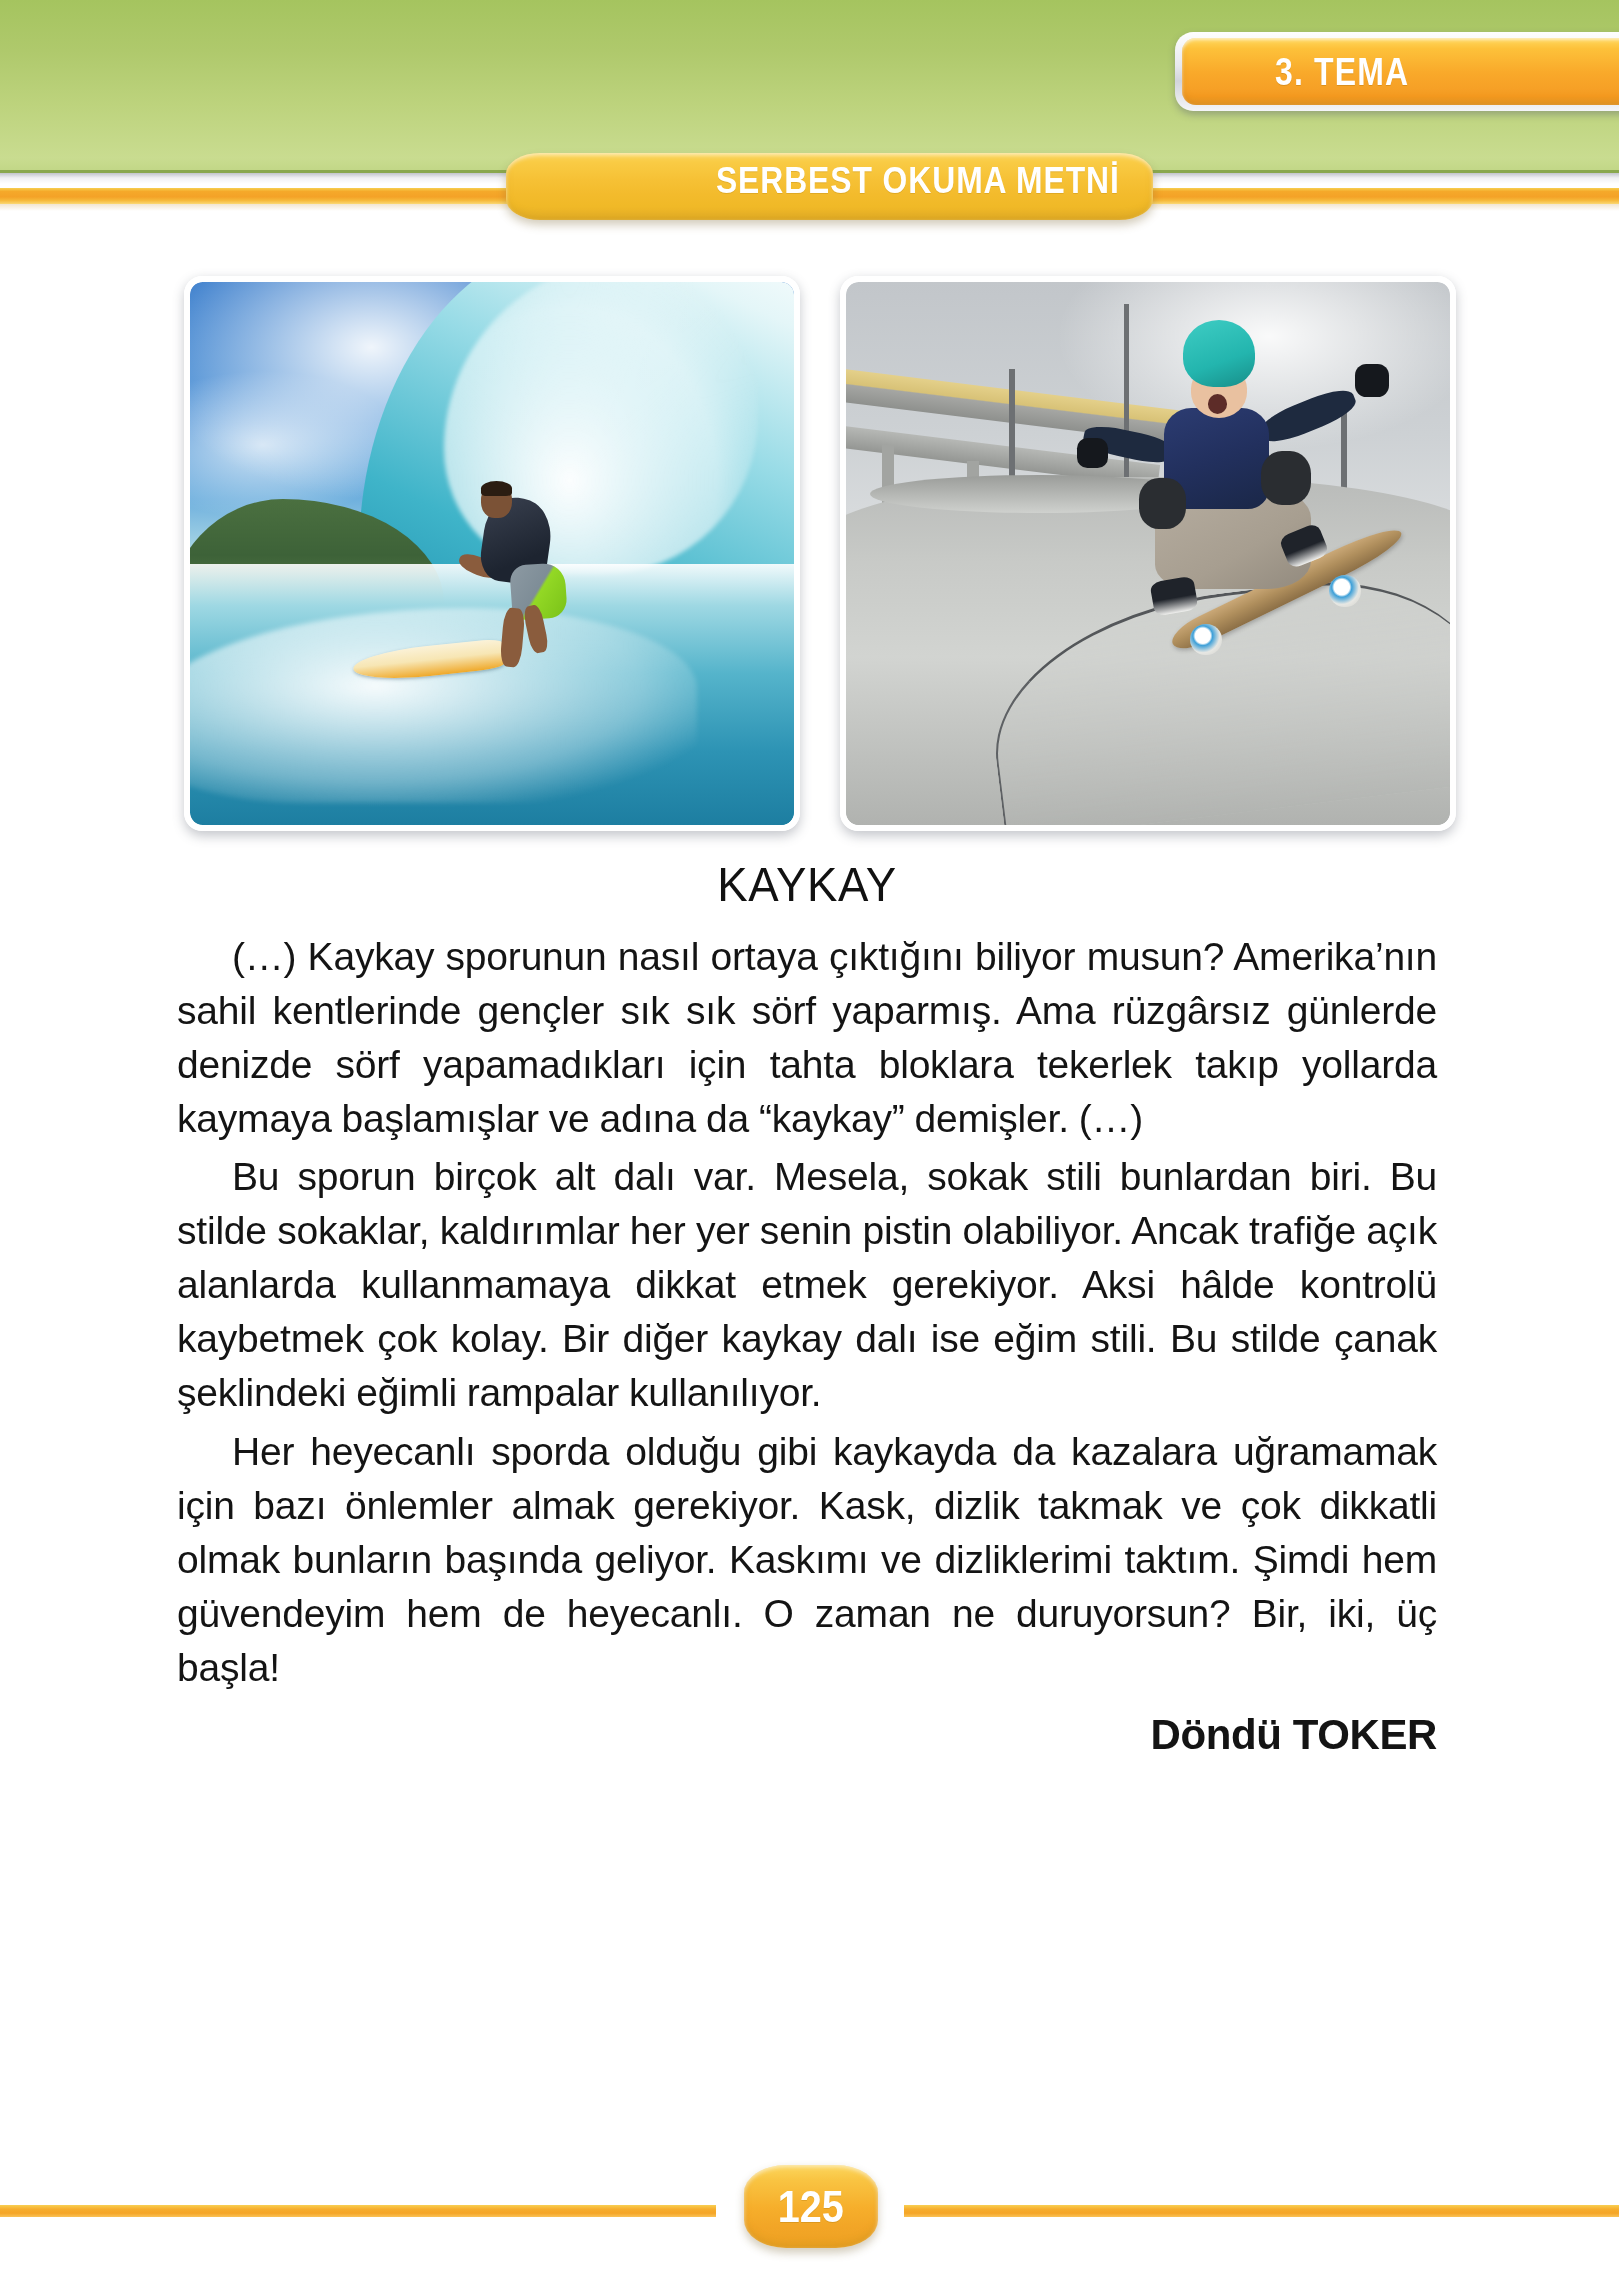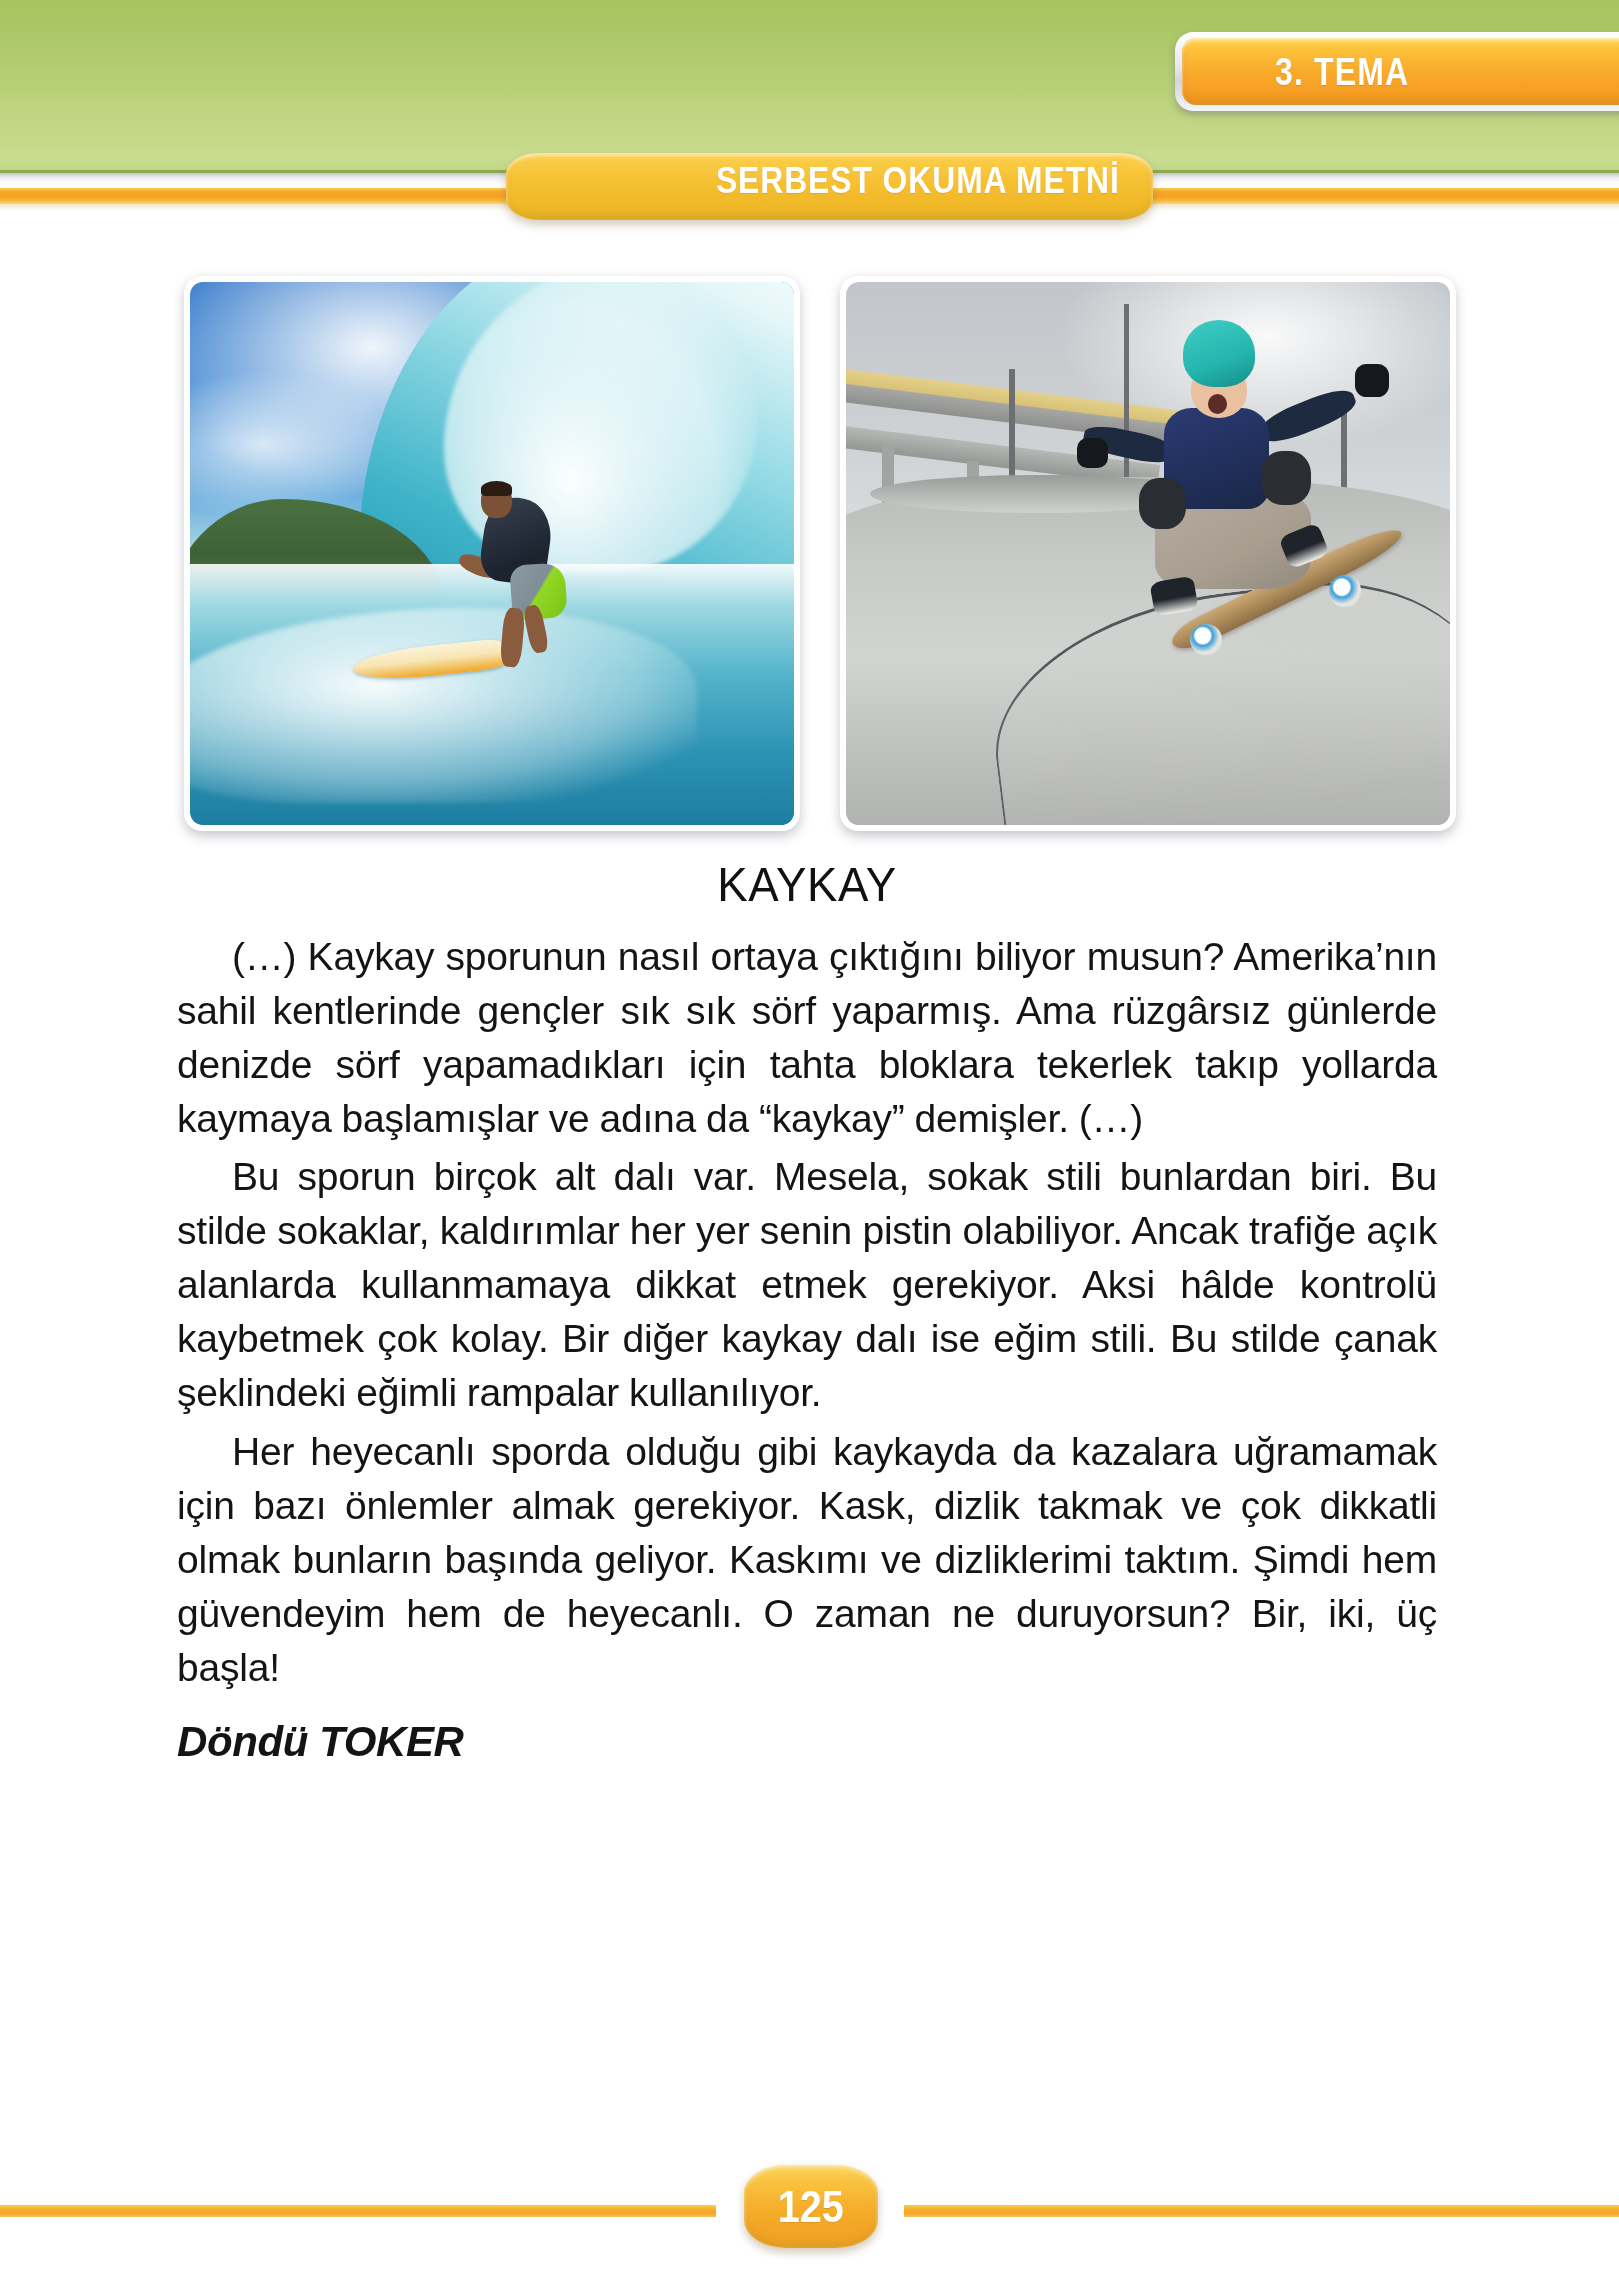--- a/index.html
+++ b/index.html
@@ -441,23 +441,23 @@
     text-justify: inter-word;
     margin: 0 0 4.2px 0;
     text-indent: 55px;
     font-weight: 300;
     letter-spacing: -0.2px;
     word-spacing: -0.7px;
   }
   .para:last-of-type { margin-bottom: 0; }
 
   .credits {
-    margin-top: 21px;
+    margin-top: 14px;
+    text-align: right;
     color: #141414;
-    font-style: italic;
   }
   .credit-author {
     font-size: 42px;
     font-weight: 700;
     letter-spacing: -0.4px;
     line-height: 1.22;
   }
   .credit-source,
   .credit-note {
     font-size: 39px;

